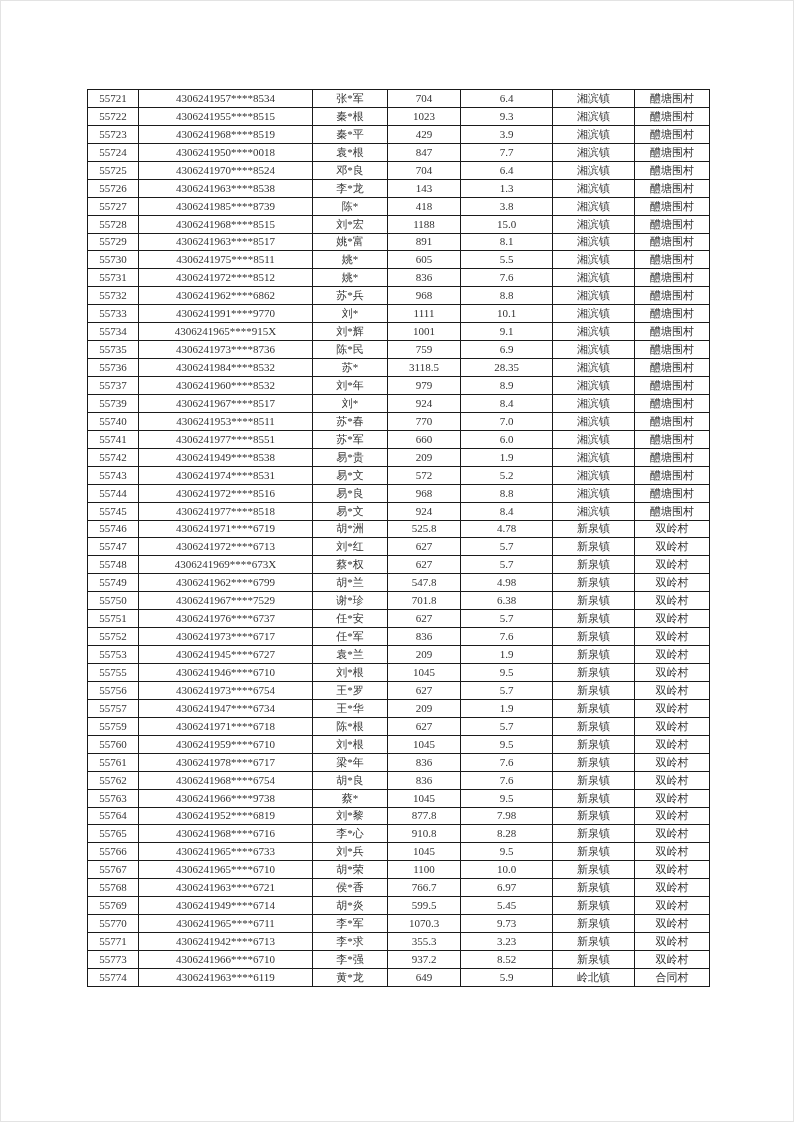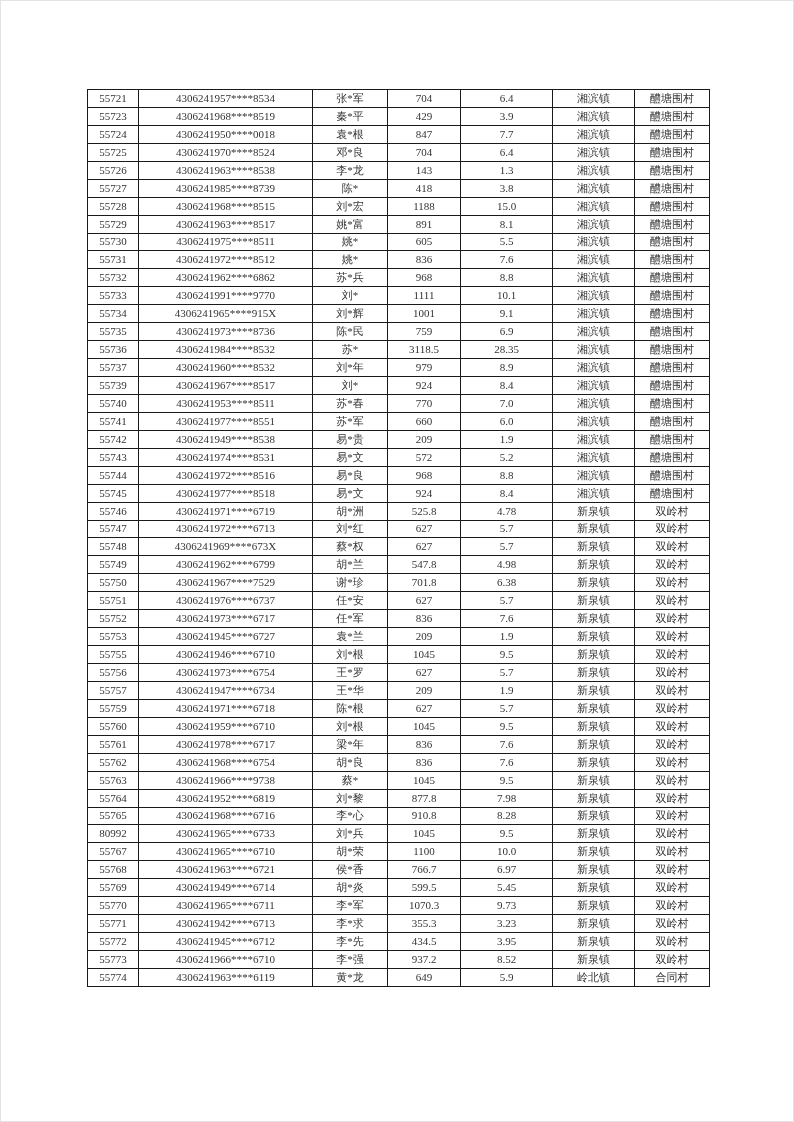--- a/index.html
+++ b/index.html
@@ -65,20 +65,29 @@
         <tr>
           <td>55721</td>
           <td>4306241957****8534</td>
           <td>张*军</td>
           <td>704</td>
           <td>6.4</td>
           <td>湘滨镇</td>
           <td>醴塘围村</td>
         </tr>
         <tr>
+          <td>55722</td>
+          <td>4306241955****8515</td>
+          <td>秦*根</td>
+          <td>1023</td>
+          <td>9.3</td>
+          <td>湘滨镇</td>
+          <td>醴塘围村</td>
+        </tr>
+        <tr>
           <td>55723</td>
           <td>4306241968****8519</td>
           <td>秦*平</td>
           <td>429</td>
           <td>3.9</td>
           <td>湘滨镇</td>
           <td>醴塘围村</td>
         </tr>
         <tr>
           <td>55724</td>
@@ -425,21 +434,21 @@
         <tr>
           <td>55765</td>
           <td>4306241968****6716</td>
           <td>李*心</td>
           <td>910.8</td>
           <td>8.28</td>
           <td>新泉镇</td>
           <td>双岭村</td>
         </tr>
         <tr>
-          <td>80992</td>
+          <td>55766</td>
           <td>4306241965****6733</td>
           <td>刘*兵</td>
           <td>1045</td>
           <td>9.5</td>
           <td>新泉镇</td>
           <td>双岭村</td>
         </tr>
         <tr>
           <td>55767</td>
           <td>4306241965****6710</td>
@@ -475,29 +484,20 @@
           <td>9.73</td>
           <td>新泉镇</td>
           <td>双岭村</td>
         </tr>
         <tr>
           <td>55771</td>
           <td>4306241942****6713</td>
           <td>李*求</td>
           <td>355.3</td>
           <td>3.23</td>
-          <td>新泉镇</td>
-          <td>双岭村</td>
-        </tr>
-        <tr>
-          <td>55772</td>
-          <td>4306241945****6712</td>
-          <td>李*先</td>
-          <td>434.5</td>
-          <td>3.95</td>
           <td>新泉镇</td>
           <td>双岭村</td>
         </tr>
         <tr>
           <td>55773</td>
           <td>4306241966****6710</td>
           <td>李*强</td>
           <td>937.2</td>
           <td>8.52</td>
           <td>新泉镇</td>

